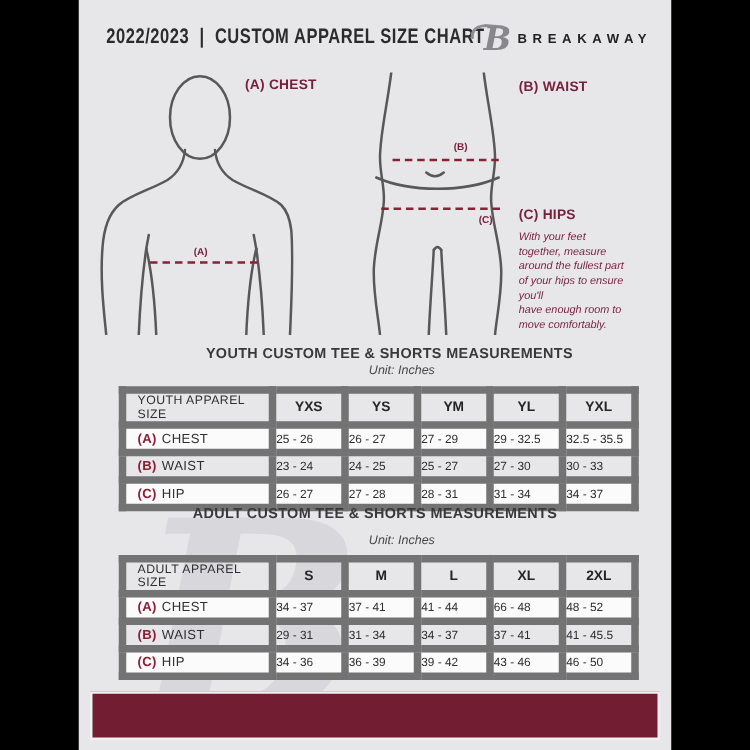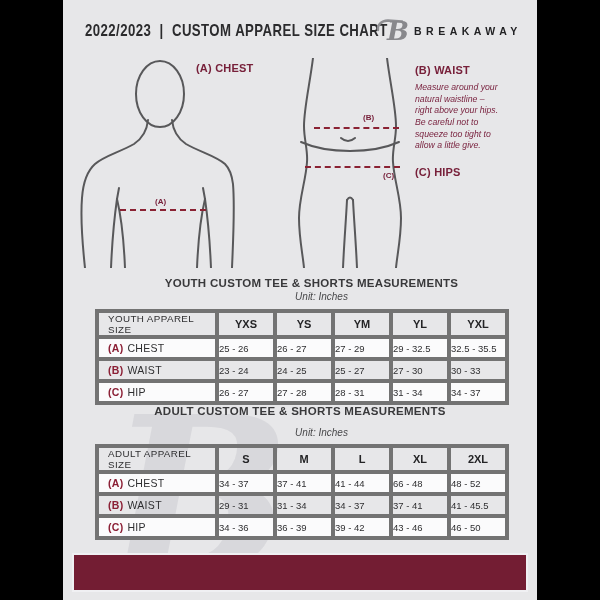--- a/index.html
+++ b/index.html
@@ -32,21 +32,21 @@
 
   
   .sec-title { position:absolute; left:0; width:474px; text-align:center;
                font-size:11.5px; font-weight:bold; color:#39393b; letter-spacing:.3px; }
   .sec-sub { position:absolute; left:0; width:517px; text-align:center;
              font-size:10px; font-style:italic; color:#48484a; }
 
   
   table.size { position:absolute; left:32px; width:410px; border-collapse:collapse;
                table-layout:fixed; }
-  table.size th, table.size td { border:4px solid #737373; }
+  table.size th, table.size td { border:6px solid #737373; }
   table.size col.lbl { width:120px; }
   table.size col.v { width:58px; }
   table.size thead tr { height:24px; }
   table.size tbody tr { height:22px; }
   table.size tbody tr:nth-child(odd) { background:#fbfbfc; }
   th.first { font-weight:normal; font-size:9.8px; color:#2f2f31; letter-spacing:.4px;
              text-align:left; padding-left:9px; }
   th.size-h { font-size:11px; font-weight:bold; color:#242426; text-align:center; }
   td.rowlbl { font-size:10.5px; color:#2f2f31; text-align:left; padding-left:9px;
               letter-spacing:.3px; }
@@ -99,28 +99,29 @@
       <path d="M60 142 C61 162 63 186 64 210"></path>
     </svg>
     <div class="dash" style="left:251px; top:127px; width:85px;"></div>
     <div class="dash-label" style="left:300px; top:113px;">(B)</div>
     <div class="dash" style="left:242px; top:166px; width:95px;"></div>
     <div class="dash-label" style="left:320px; top:171px;">(C)</div>
 
     <div class="instr-h" style="left:133px; top:62px;">(A) CHEST</div>
 
     <div class="instr-h" style="left:352px; top:64px;">(B) WAIST</div>
-    <div class="instr-b" style="left:352px; top:82px; width:118px;">Measure around your
-natural waistline –
-right above your hips.
-Be careful not to
-squeeze too tight to
-allow a little give.</div>
 
     <div class="instr-h" style="left:352px; top:166px;">(C) HIPS</div>
+    <div class="instr-b" style="left:352px; top:184px; width:120px;">With your feet
+together, measure
+around the fullest part
+of your hips to ensure
+you'll
+have enough room to
+move comfortably.</div>
 
     <div class="sec-title" style="top:277px;padding-left:23px;">YOUTH CUSTOM TEE &amp; SHORTS MEASUREMENTS</div>
     <div class="sec-sub" style="top:291px;">Unit: Inches</div>
 
     <table class="size" style="top:309px;">
       <colgroup>
           <col class="lbl">
           <col class="v">
           <col class="v">
           <col class="v">

